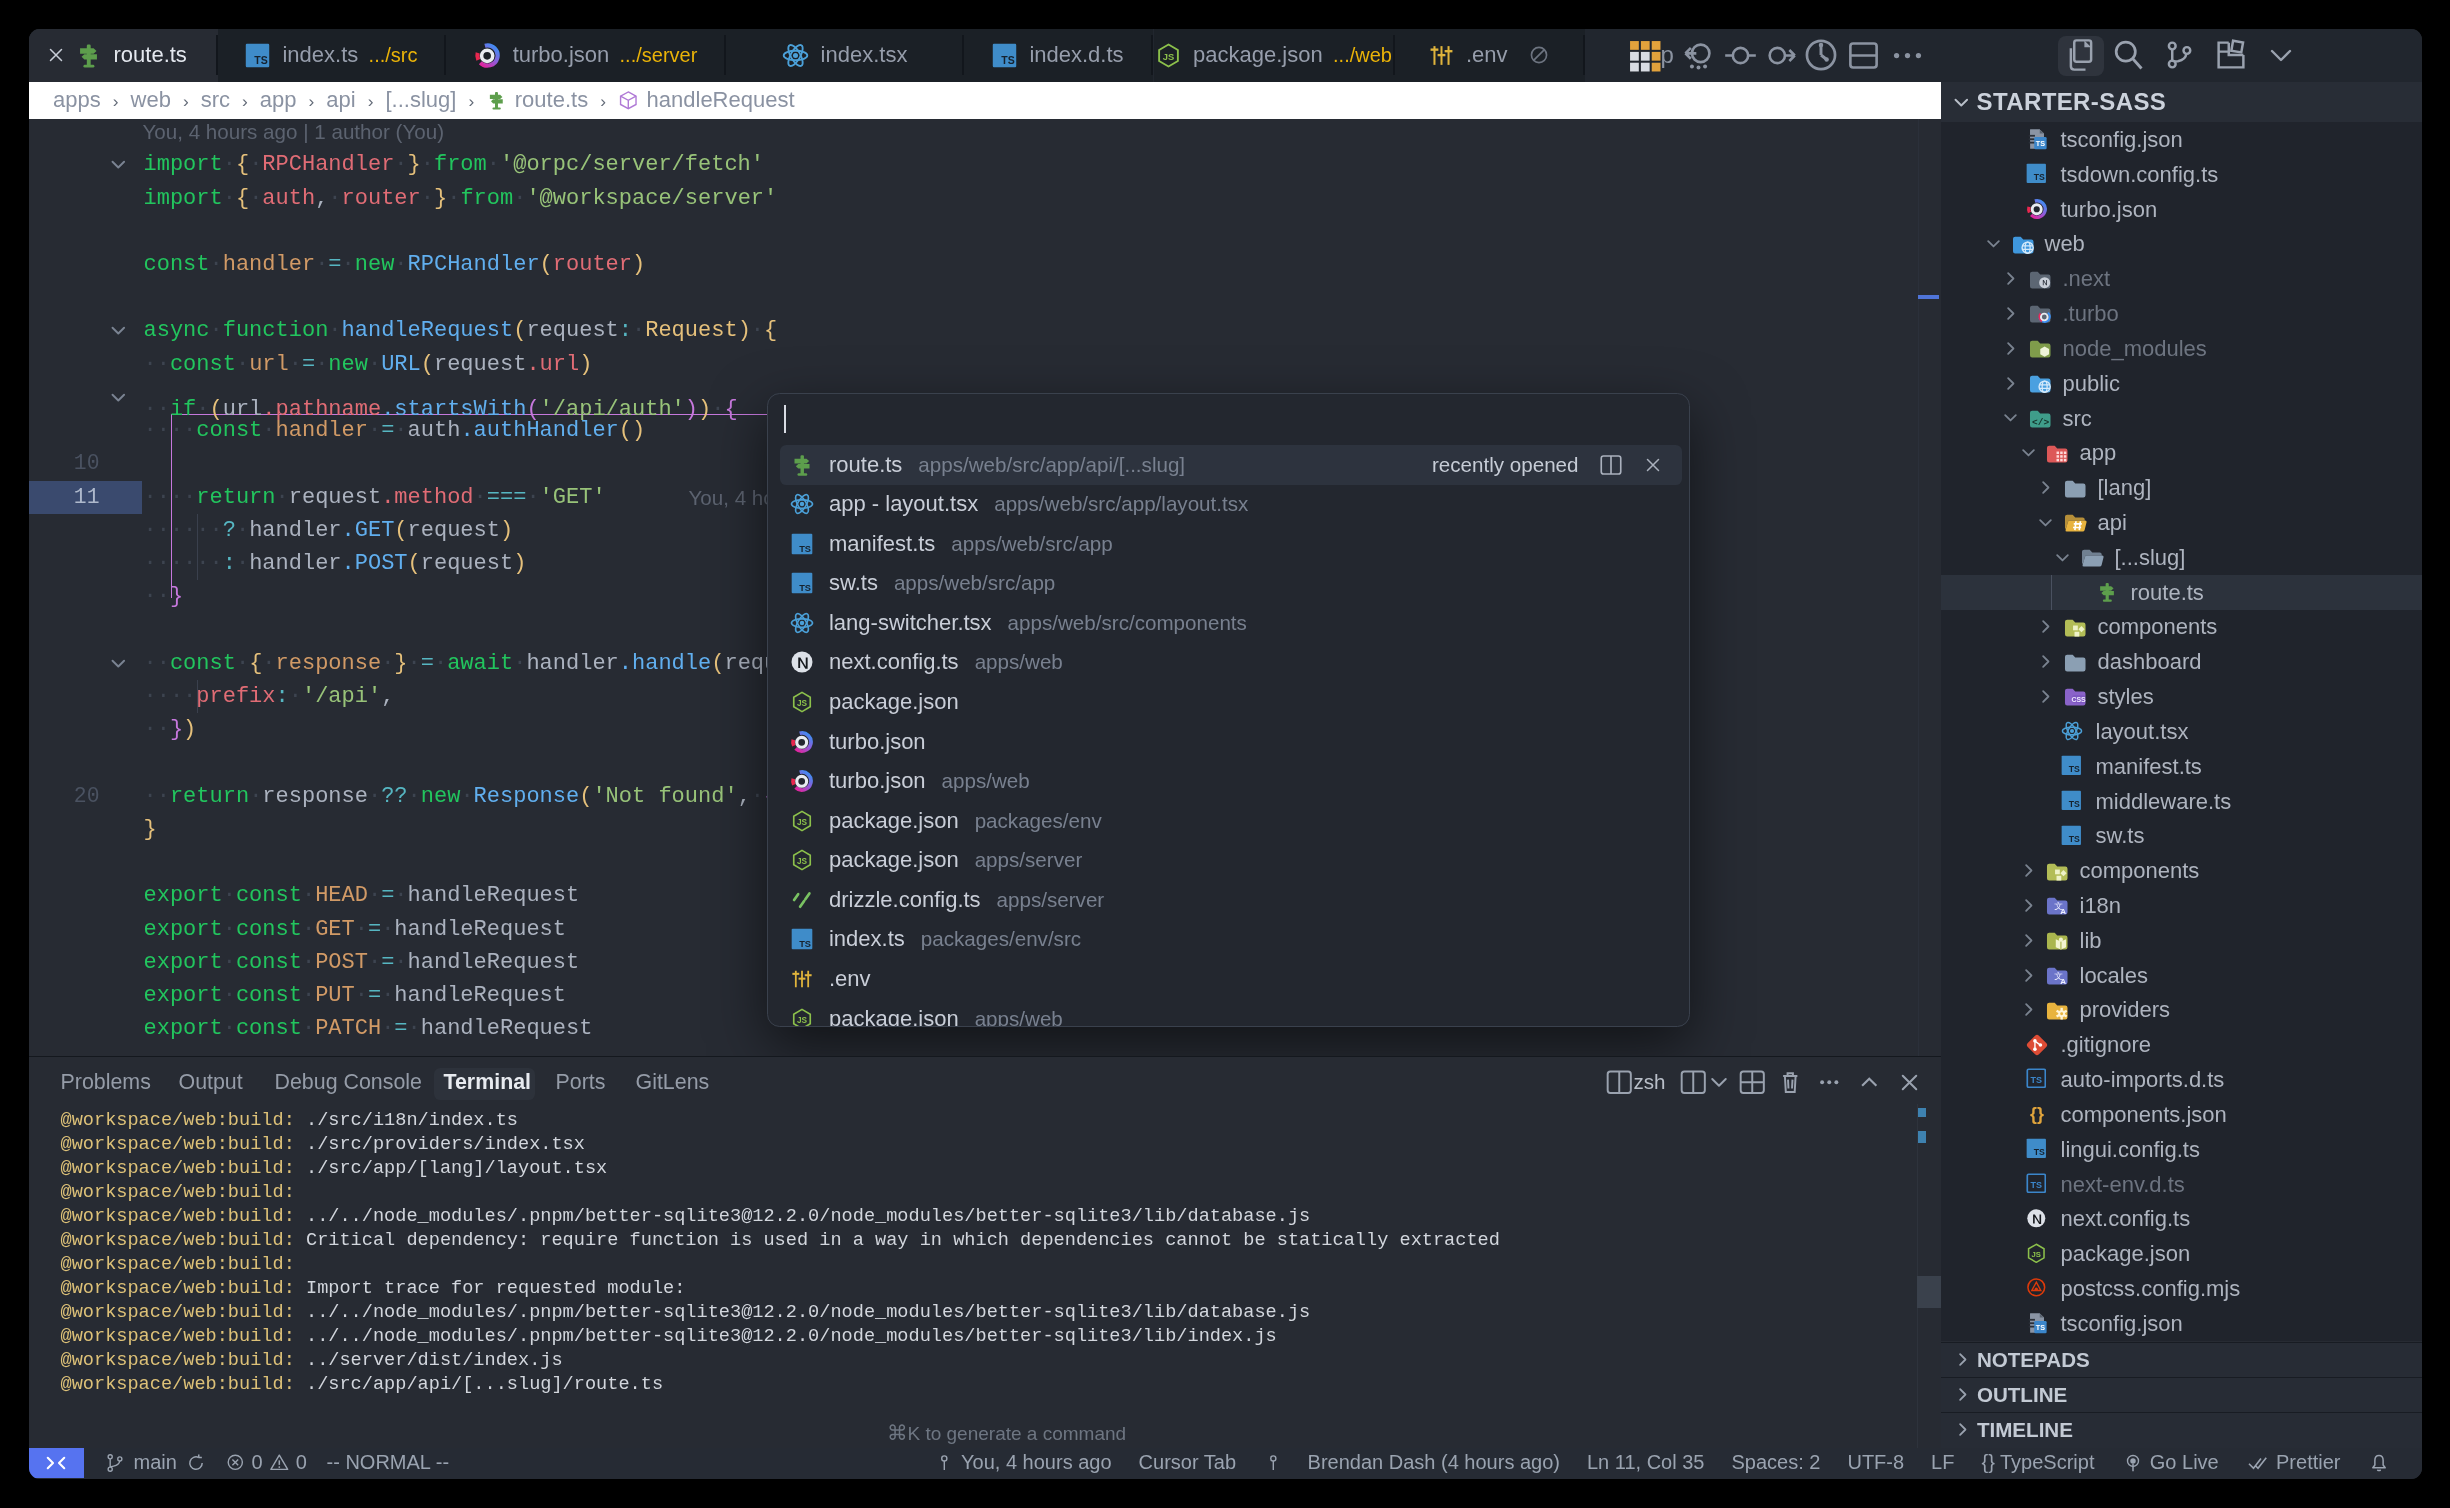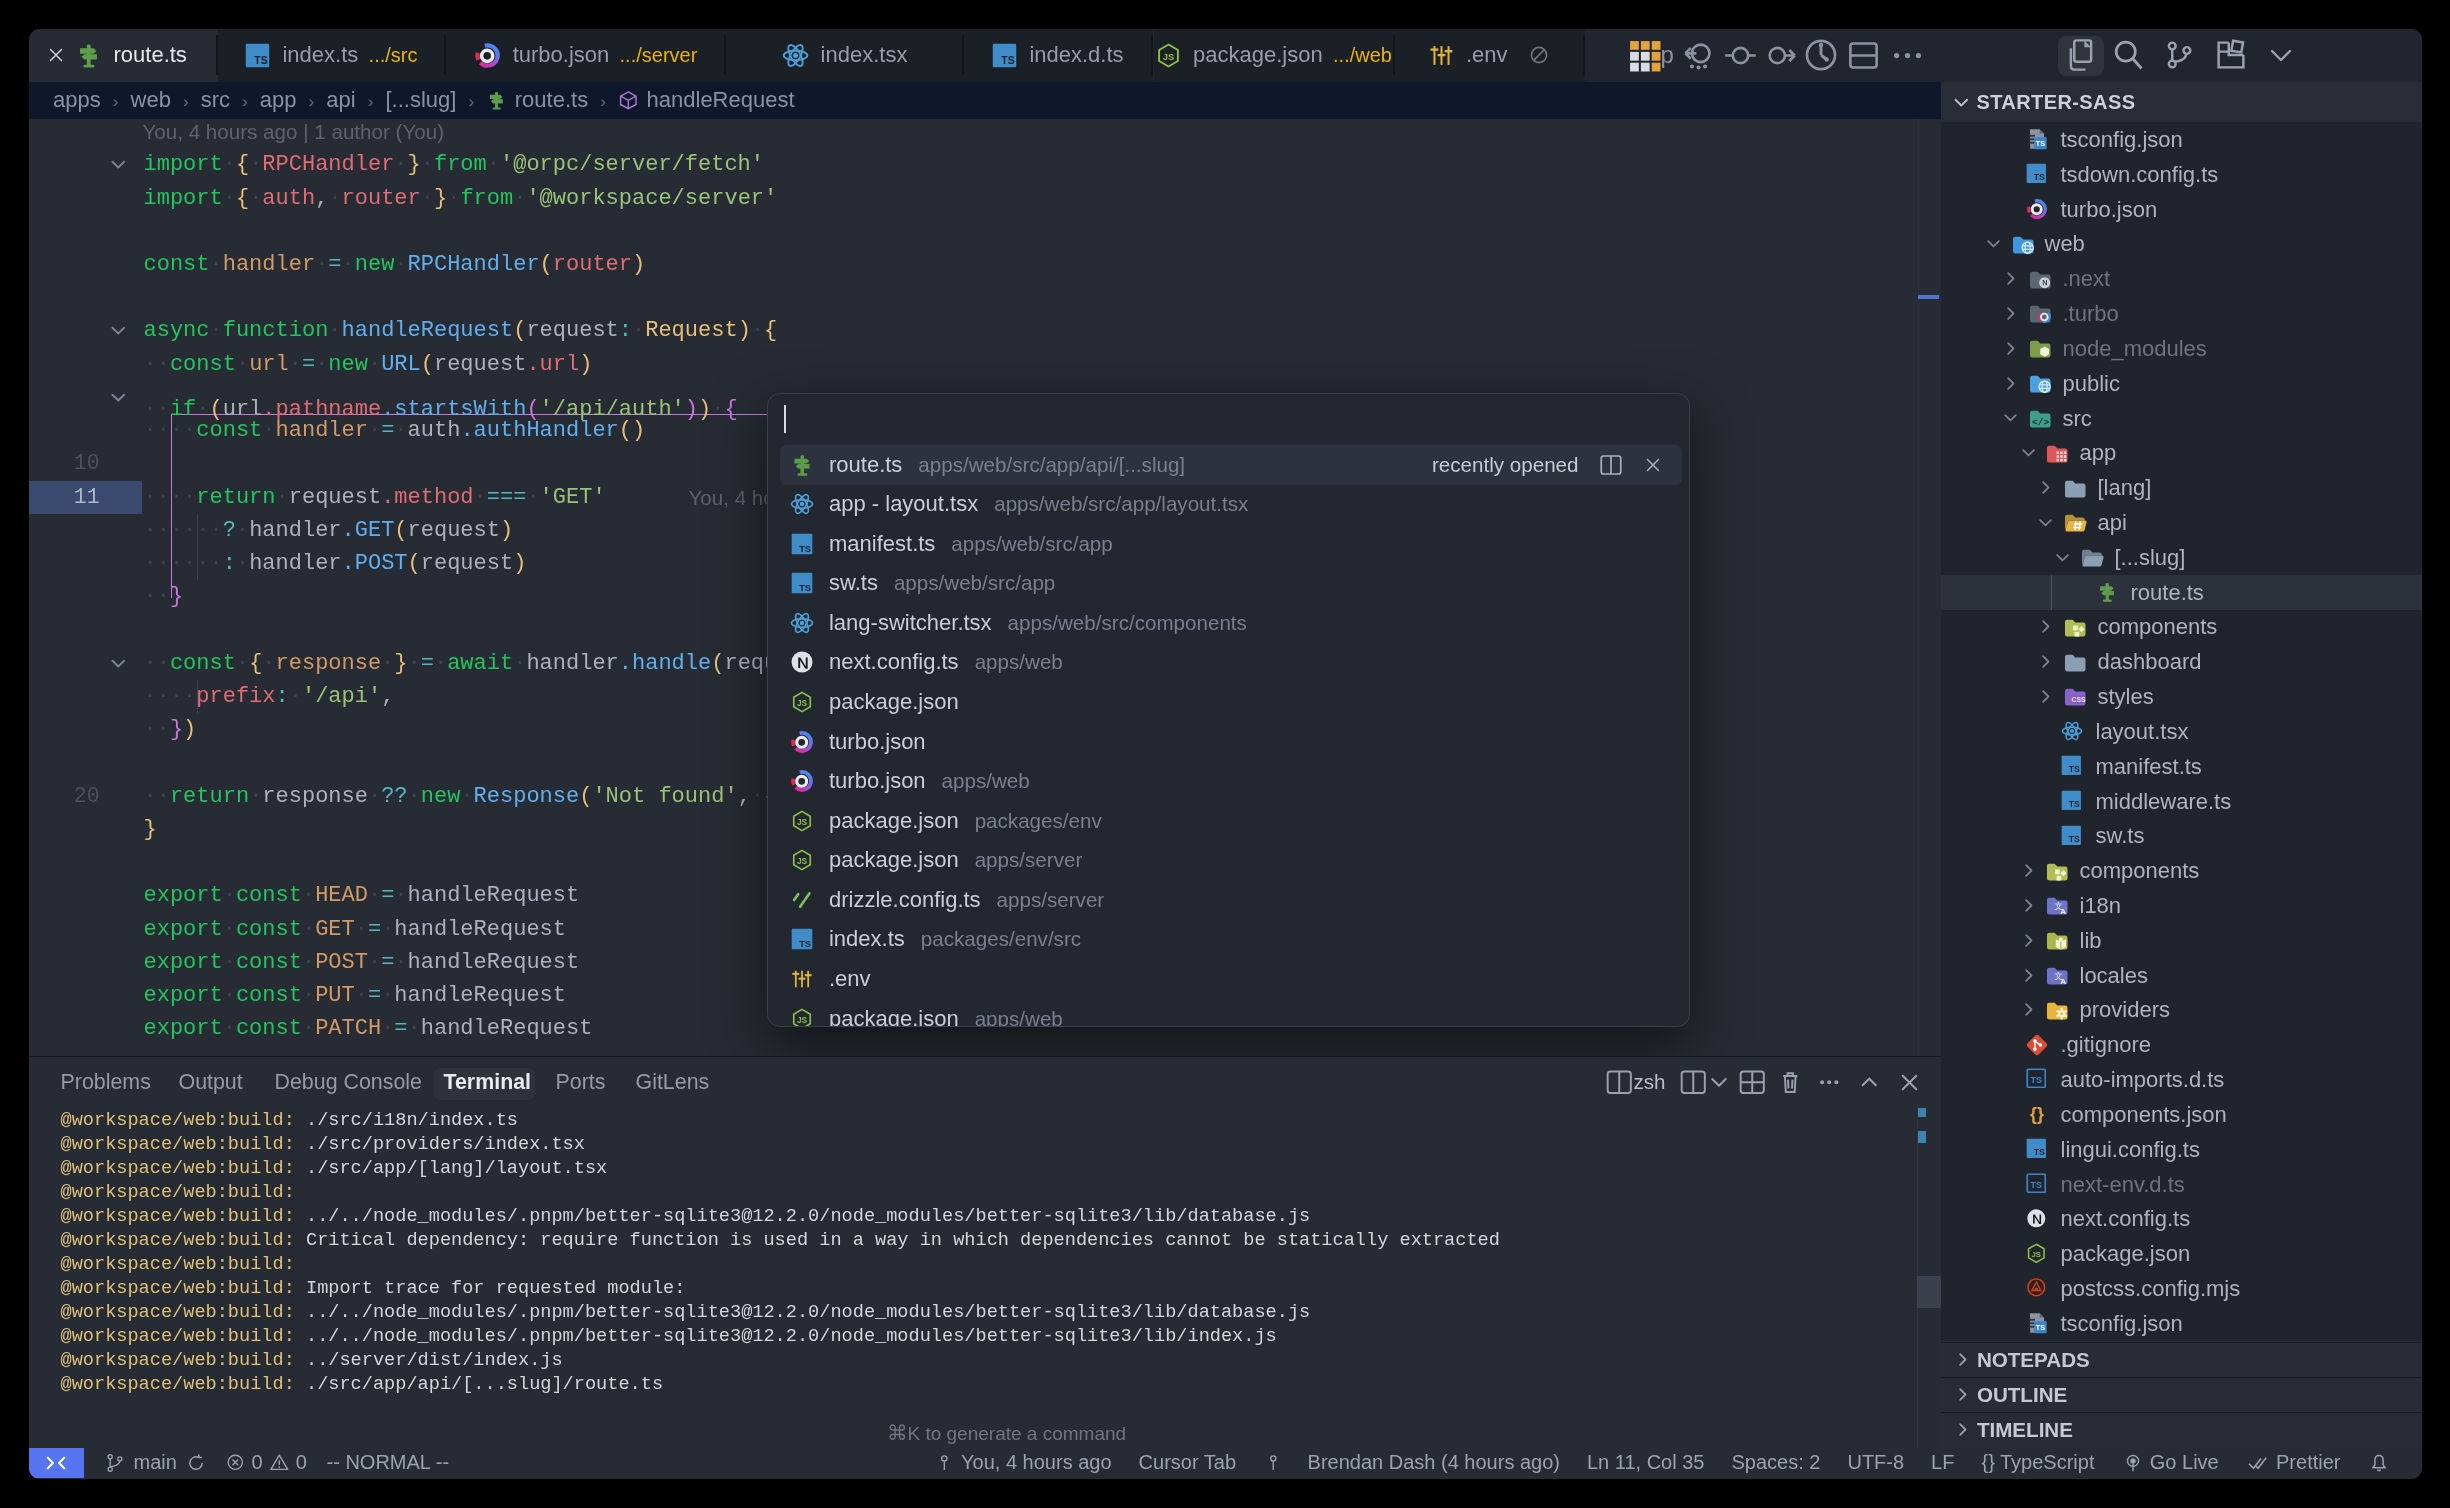--- a/index.html
+++ b/index.html
@@ -5,34 +5,34 @@
 body{font-family:"Liberation Sans",sans-serif;-webkit-font-smoothing:antialiased}
 #win{position:absolute;left:28.5px;top:28.5px;width:2393px;height:1450px;background:#272b33;border-radius:11px;overflow:hidden}
 .abs{position:absolute}
 svg{display:block}
 #topbar{position:absolute;left:0;top:0;width:2393px;height:53px;background:#21262e}
 .tab{position:absolute;top:0;height:53px;display:flex;align-items:center;background:#1b2026;font-size:22px;color:#969dab;white-space:nowrap}
 .tab .sep{position:absolute;right:0;top:6.3px;bottom:6.3px;width:1.6px;background:#12161c}
 .tab.active{background:#272b33;color:#e4e8ef}
 .tab .dim{color:#eab308;font-size:20px;margin-left:10.3px}
 .ticon{margin-right:12px;flex:0 0 auto}
-#crumbs{position:absolute;left:0;top:53px;width:1912px;height:37px;background:#0f172a;display:flex;align-items:center;color:#8a92a2;font-size:22px;white-space:nowrap}
+#crumbs{position:absolute;left:0;top:53px;width:1912px;height:37px;background:#ffffff;display:flex;align-items:center;color:#8a92a2;font-size:22px;white-space:nowrap}
 #crumbs .csep{margin:0 12px;color:#646c79;font-size:17.4px;transform:translateY(0.8px)}
 #editor{position:absolute;left:0;top:90px;width:1912px;height:937px;background:#272b33;font-family:"Liberation Mono",monospace;font-size:22px;overflow:hidden}
 .cl{position:absolute;left:115px;height:33px;line-height:33px;white-space:pre;color:#abb2bf}
 .ln{position:absolute;left:0;width:71px;height:33px;line-height:33px;text-align:right;color:#4a5261;font-size:21.4px}
 .fold{position:absolute;left:79px;width:22px;height:33px;display:flex;align-items:center;justify-content:center}
 .w{color:#3d4450}
 .kw{color:#22c55e}.st{color:#98c379}.fn{color:#61afef}.rd{color:#e06c75}.or{color:#d19a66}.cy{color:#56b6c2}.yl{color:#e5c07b}.ty{color:#e5c07b}.pu{color:#c678dd}.gh{color:#5c6370}.df{color:#abb2bf}
 #overlay{position:absolute;left:738px;top:364px;width:923px;height:634px;background:#23272f;border:1.6px solid #3a414d;border-radius:12.7px;box-shadow:0 19px 55px rgba(0,0,0,.55);overflow:hidden;font-size:22px}
 .orow{position:absolute;left:12px;width:902px;height:40px;display:flex;align-items:center;color:#c9ced8}
 .orow .pth{color:#78808f;font-size:20.6px;margin-left:16px}
 .orow.sel{background:#2d333e;border-radius:6.3px}
 .oic{width:25px;height:25px;margin:0 14.2px 0 10.3px;flex:0 0 auto;display:flex;align-items:center;justify-content:center}
-#sidehead{position:absolute;left:1912px;top:53px;width:481px;height:40px;background:#282d36;color:#ccd2dc;font-weight:bold;font-size:20px}
+#sidehead{position:absolute;left:1912px;top:53px;width:481px;height:40px;background:#282d36;color:#ccd2dc;font-weight:bold;font-size:24px}
 #tree{position:absolute;left:1912px;top:93px;width:481px;height:1219px;background:#20242c;font-size:22px;color:#aeb4bf}
 .dimf{color:#6d7480}
 #sections{position:absolute;left:1912px;top:1313px;width:481px;height:106px;background:#272c35}
 .sect{position:absolute;left:0;width:481px;height:35px;display:flex;align-items:center;color:#c3cad4;font-weight:bold;font-size:20.6px}
 #panel{position:absolute;left:0;top:1027px;width:1912px;height:392px;background:#272b33;border-top:1.6px solid #14181e}
 .ptab{position:absolute;top:9.5px;height:32px;line-height:32px;color:#959ca8;font-size:21.4px}
 #term{position:absolute;left:32px;top:52px;font-family:"Liberation Mono",monospace;font-size:18.6px;color:#d2d6dd;line-height:24px;white-space:pre}
 #term .y{color:#ddc178}
 #status{position:absolute;left:0;top:1419px;width:2393px;height:31px;background:#262b34;color:#9aa3b0;font-size:20px}
 .sitem{position:absolute;top:0;height:30px;display:flex;align-items:center;white-space:nowrap}

